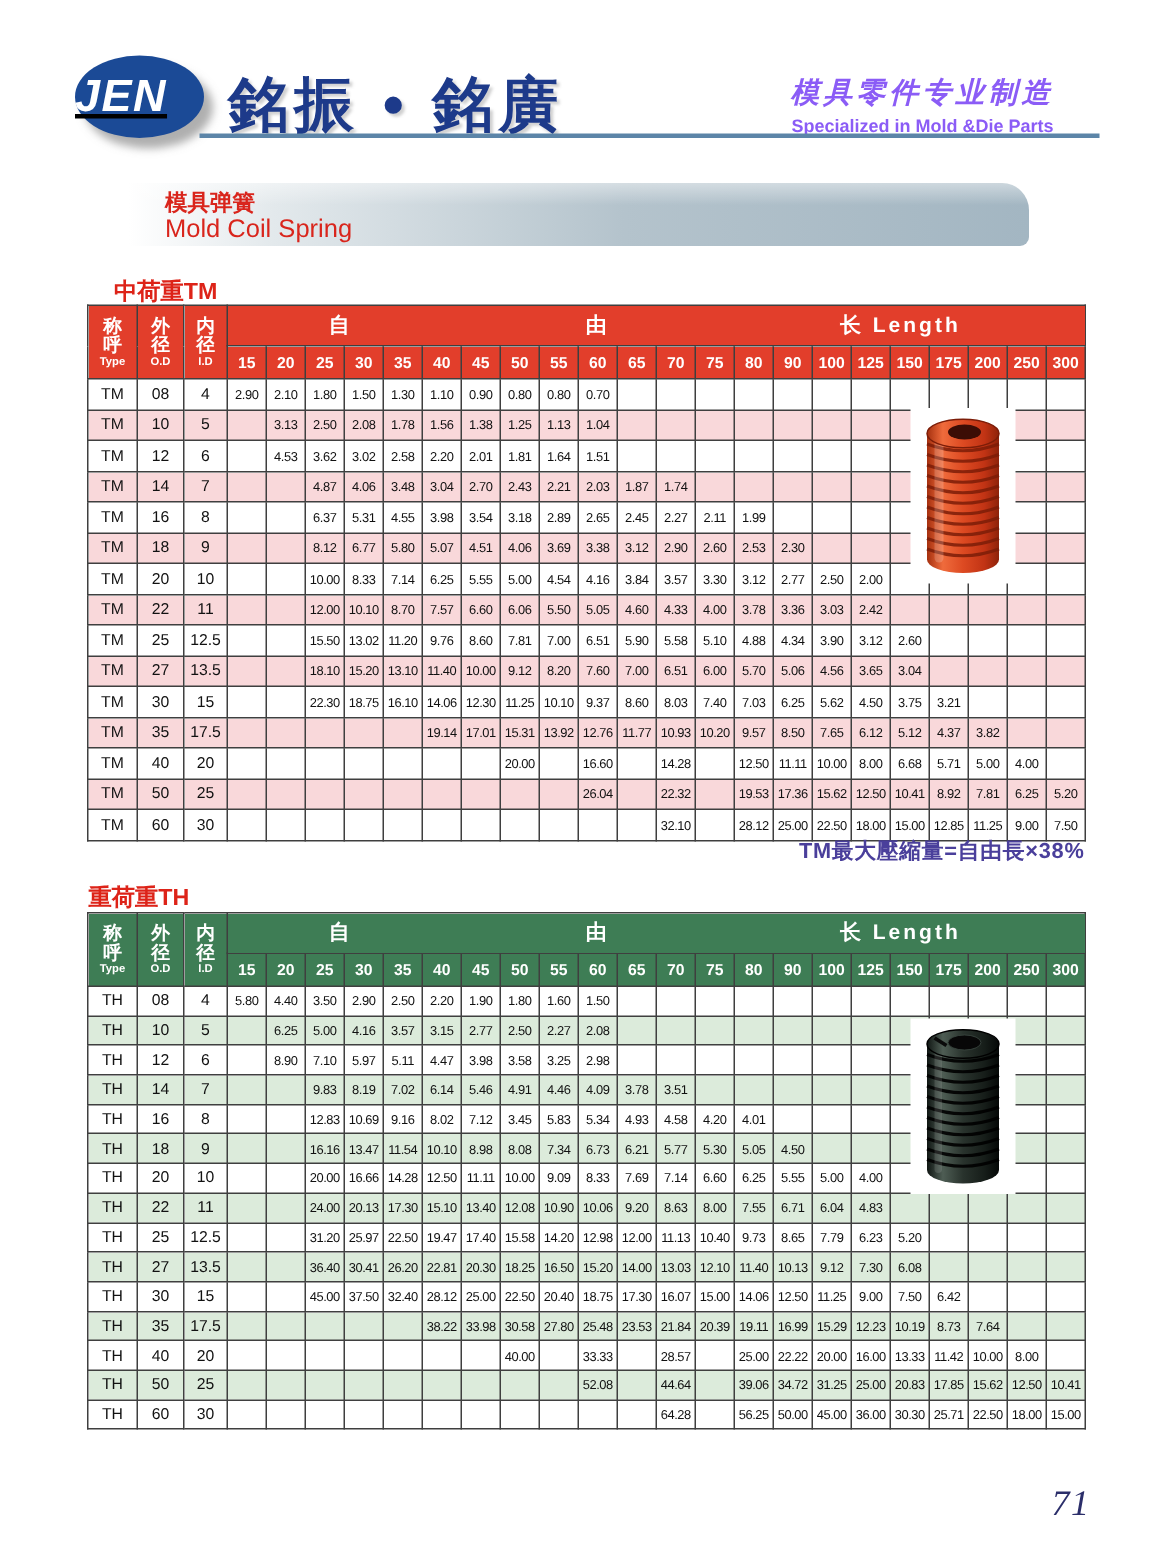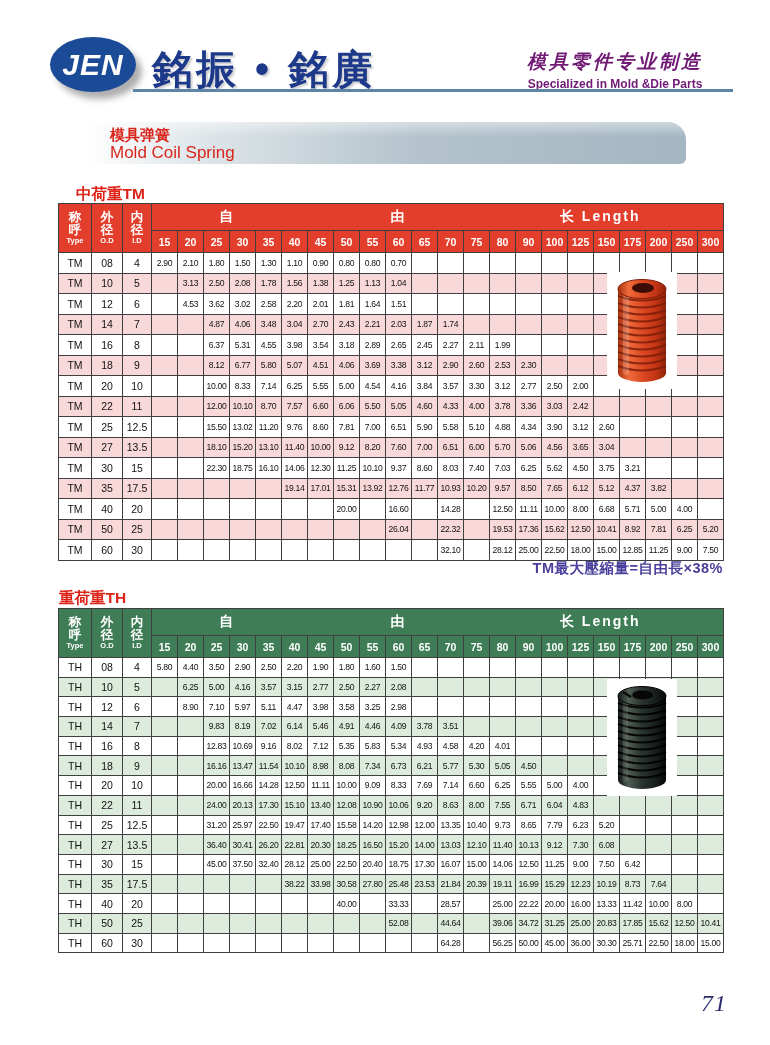--- a/index.html
+++ b/index.html
@@ -1,26 +1,26 @@
 <!DOCTYPE html>
 <html><head>
 <meta charset="utf-8">
 <style>
   html,body{margin:0;padding:0;background:#fff;}
   .page{position:relative;width:770px;height:1045px;background:#fff;overflow:hidden;
         font-family:"Liberation Sans",sans-serif;}
 
   
   .logo-ellipse{position:absolute;left:50px;top:37px;width:86px;height:55px;background:#1b4a96;
-        border-radius:50%;display:flex;align-items:center;justify-content:center;
-        box-shadow:6px 7px 6px rgba(110,110,110,.55);}
+        border-radius:50%;display:flex;align-items:center;justify-content:flex-start;
+        box-shadow:6px 7px 6px rgba(110,110,110,.55);text-decoration:underline;}
   .logo-text{color:#fff;font-size:30px;font-weight:bold;font-style:italic;letter-spacing:1px;}
   .brand-cn{position:absolute;left:152px;top:42px;font-size:40px;font-weight:bold;color:#1d3a8a;
         letter-spacing:4px;text-shadow:2px 2px 2px rgba(150,150,150,.45);white-space:nowrap;}
-  .taglines{position:absolute;left:495px;top:49px;width:240px;text-align:center;color:#701a75;}
+  .taglines{position:absolute;left:495px;top:49px;width:240px;text-align:center;color:#8b5cf6;}
   .tagline-cn{font-size:19px;font-weight:bold;font-style:italic;letter-spacing:3px;white-space:nowrap;}
   .tagline-en{font-size:12px;font-weight:bold;margin-top:2px;white-space:nowrap;}
   .blue-rule{position:absolute;left:133px;top:89px;width:600px;height:3px;background:#5c85a8;}
 
   
   .banner{position:absolute;left:86px;top:122px;width:600px;height:42px;
         background:linear-gradient(180deg,rgba(255,255,255,.45),rgba(255,255,255,0) 35%),
                    linear-gradient(90deg,#ffffff 0%,#e3e9ec 16%,#b4c3cc 55%,#a3b6c2 100%);
         border-radius:0 18px 6px 0;}
   .banner-title-cn{position:absolute;left:24px;top:4px;font-size:15px;font-weight:bold;color:#d9251c;}
@@ -771,21 +771,21 @@
           <td class="type">TH</td>
           <td class="od">16</td>
           <td class="id">8</td>
           <td class="val"></td>
           <td class="val"></td>
           <td class="val">12.83</td>
           <td class="val">10.69</td>
           <td class="val">9.16</td>
           <td class="val">8.02</td>
           <td class="val">7.12</td>
-          <td class="val">5.35</td>
+          <td class="val">3.45</td>
           <td class="val">5.83</td>
           <td class="val">5.34</td>
           <td class="val">4.93</td>
           <td class="val">4.58</td>
           <td class="val">4.20</td>
           <td class="val">4.01</td>
           <td class="val"></td>
           <td class="val"></td>
           <td class="val"></td>
           <td class="val"></td>
@@ -883,21 +883,21 @@
           <td class="val"></td>
           <td class="val">31.20</td>
           <td class="val">25.97</td>
           <td class="val">22.50</td>
           <td class="val">19.47</td>
           <td class="val">17.40</td>
           <td class="val">15.58</td>
           <td class="val">14.20</td>
           <td class="val">12.98</td>
           <td class="val">12.00</td>
-          <td class="val">13.35</td>
+          <td class="val">11.13</td>
           <td class="val">10.40</td>
           <td class="val">9.73</td>
           <td class="val">8.65</td>
           <td class="val">7.79</td>
           <td class="val">6.23</td>
           <td class="val">5.20</td>
           <td class="val"></td>
           <td class="val"></td>
           <td class="val"></td>
           <td class="val"></td>

